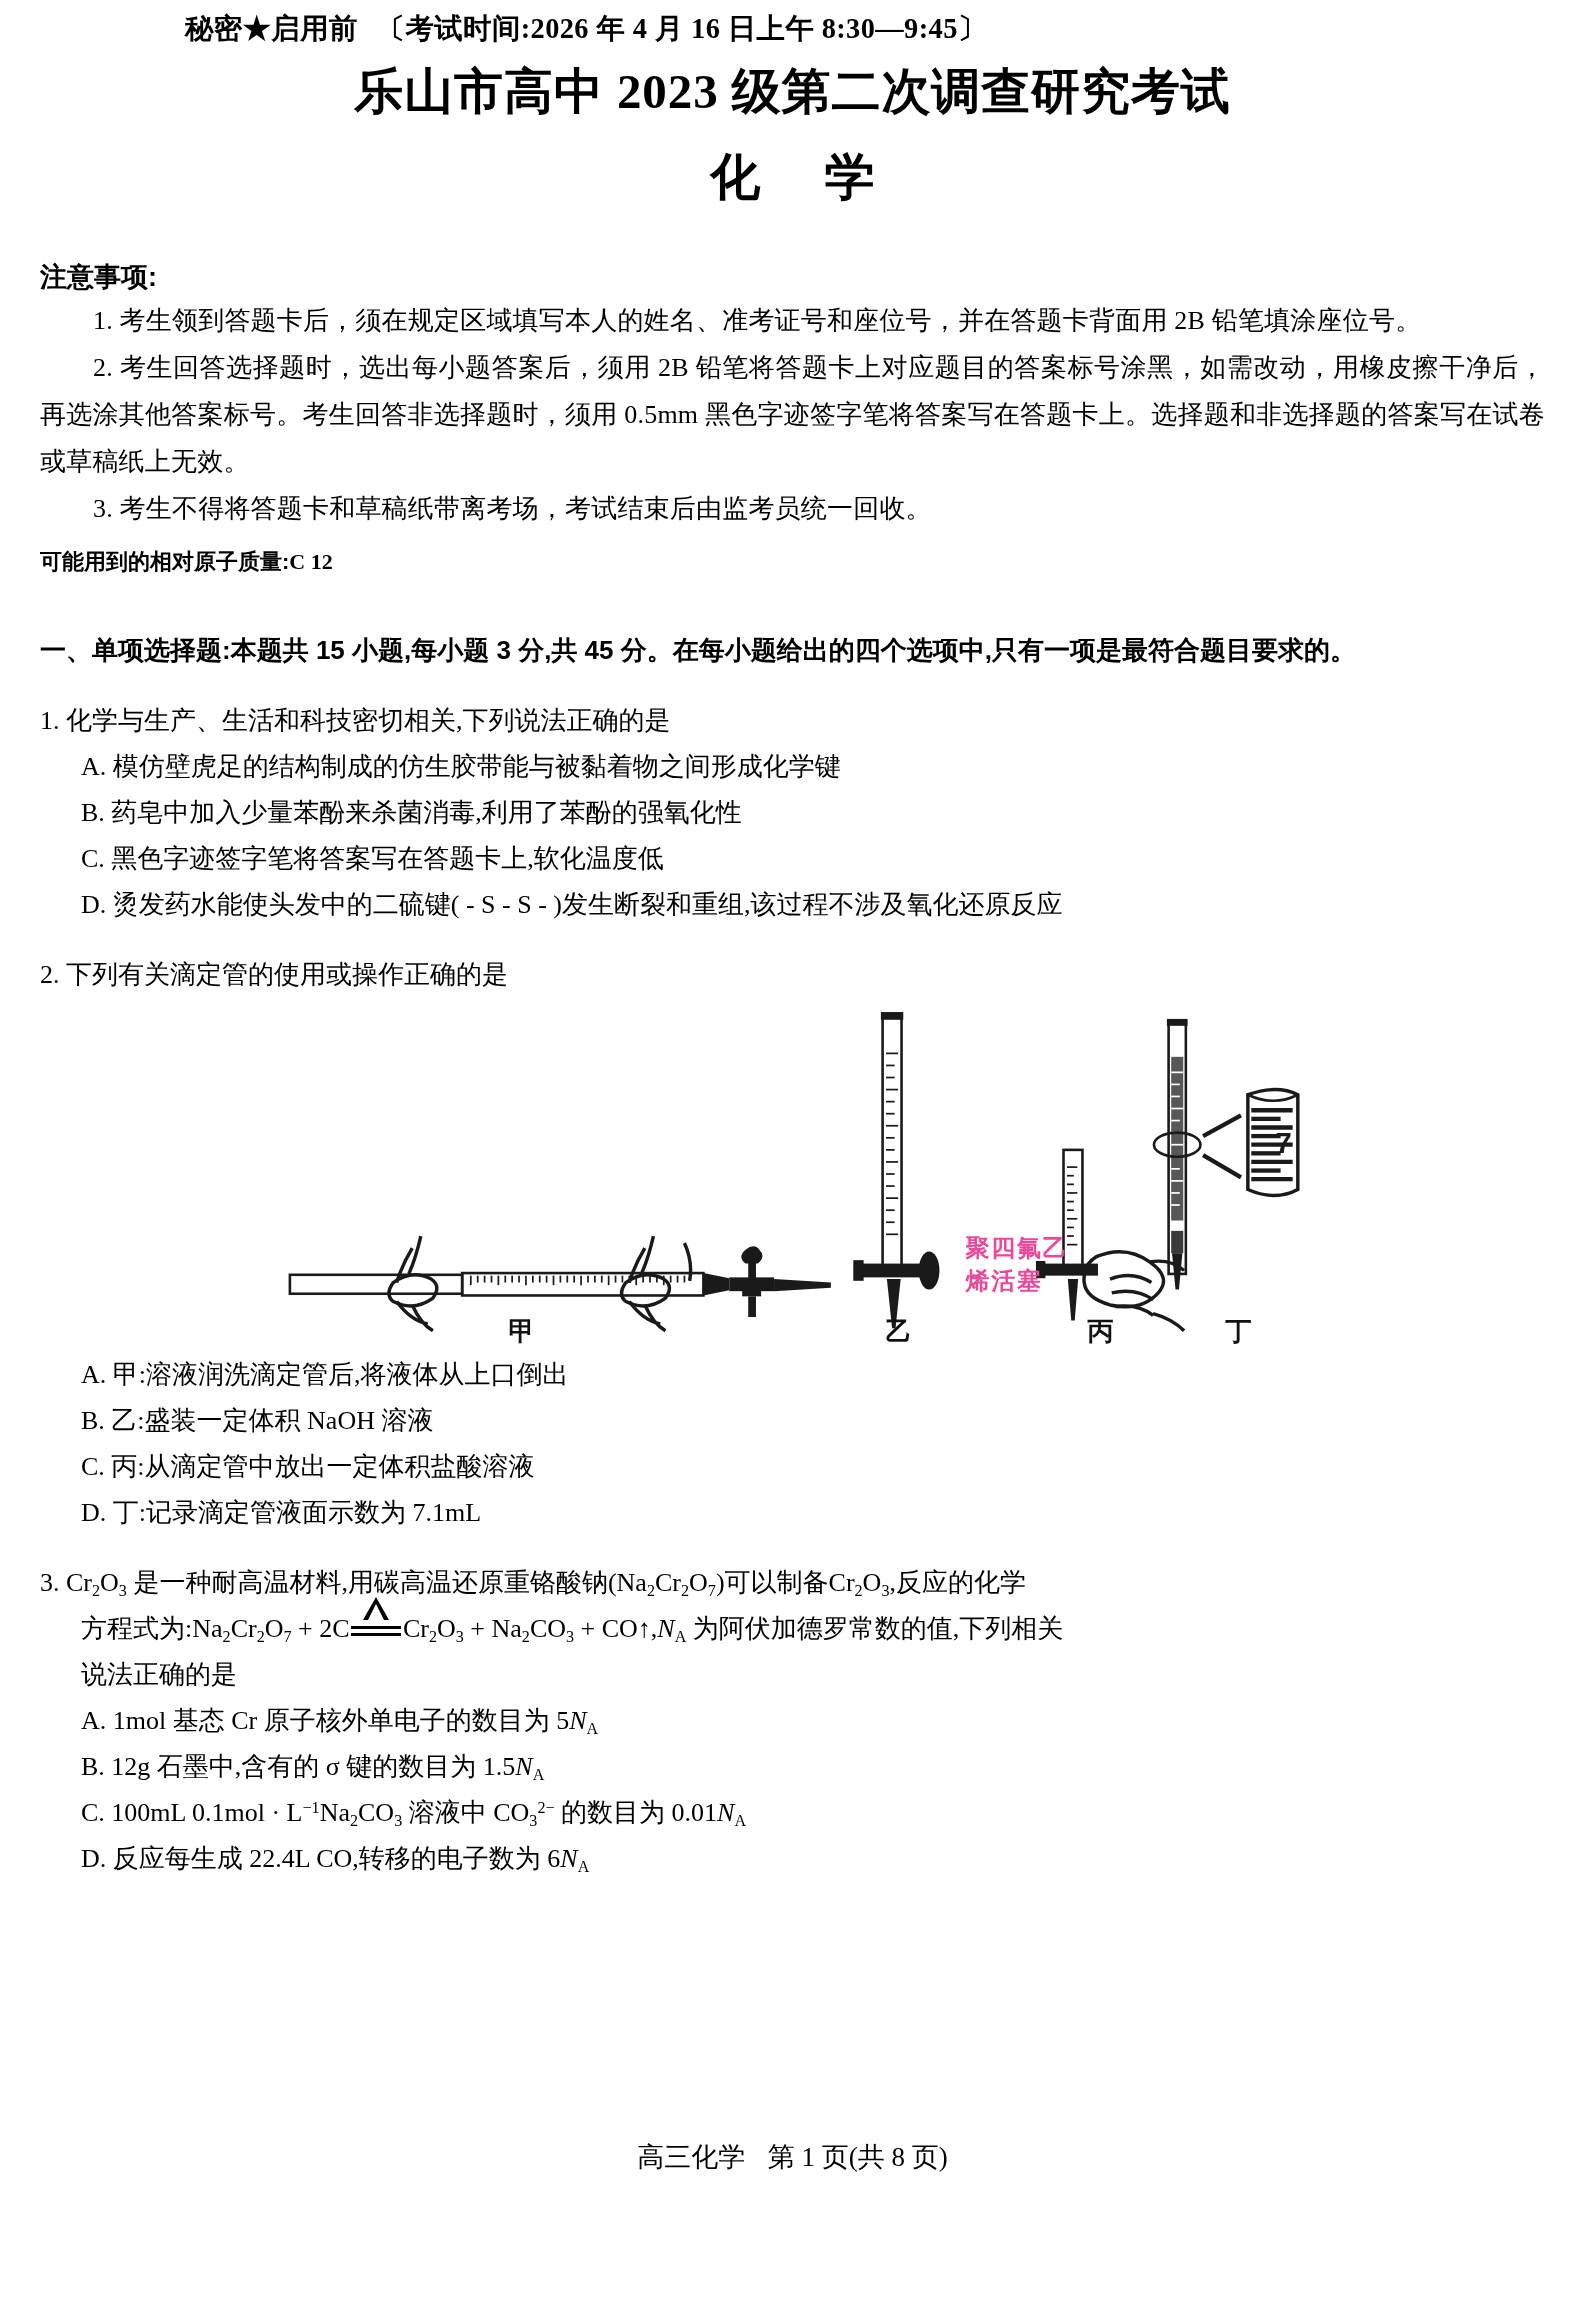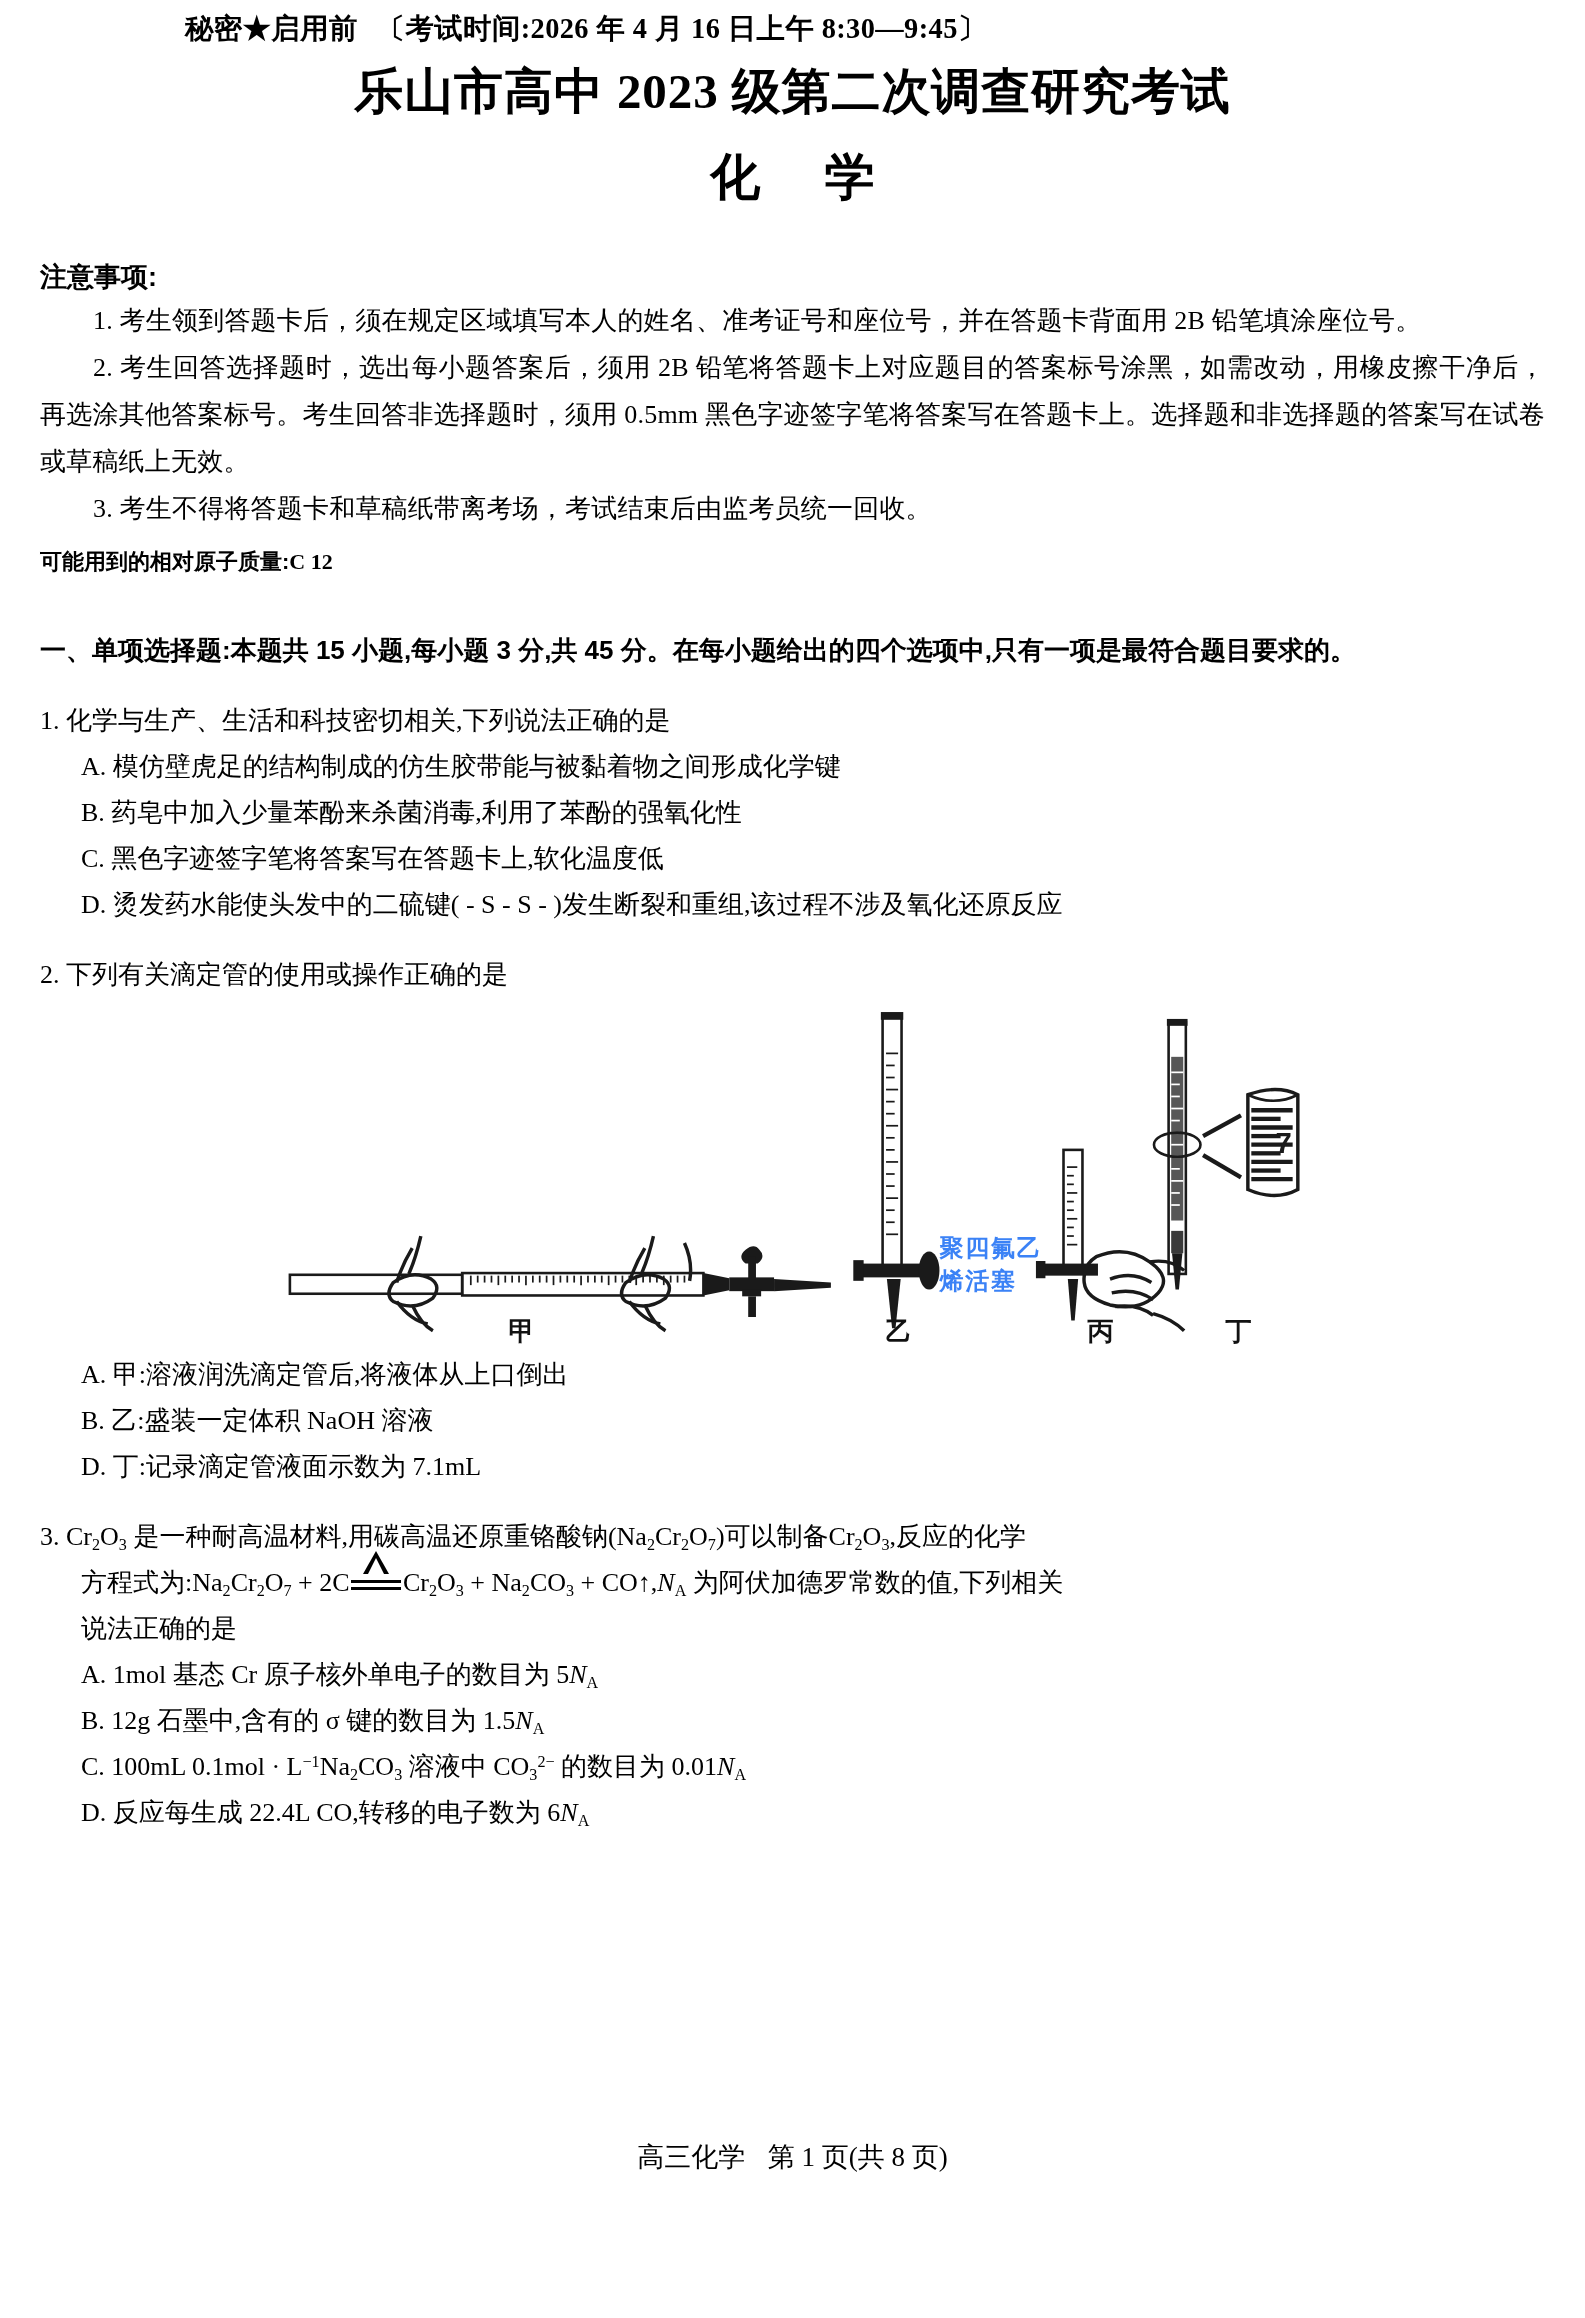--- a/index.html
+++ b/index.html
@@ -173,22 +173,23 @@
     font-weight: 700;
     font-family: "Liberation Sans", "DejaVu Sans", sans-serif;
     color: #111;
   }
   .fig-annot {
     position: absolute;
     font-size: 24px;
     font-weight: 700;
     line-height: 33px;
     font-family: "Liberation Sans", "DejaVu Sans", sans-serif;
-    color: #3b82f6;
+    color: #ec4899;
     letter-spacing: 1.7px;
+    margin-left: 26px;
   }
 
   
   .footer {
     position: absolute;
     left: 0; right: 0;
     bottom: 19px;
     text-align: center;
     font-size: 27px;
     line-height: 38px;
@@ -402,20 +403,21 @@
         
         <div class="fig-label" style="left:226px; top:303px;">甲</div>
         <div class="fig-label" style="left:603px; top:303px;">乙</div>
         <div class="fig-label" style="left:805px; top:303px;">丙</div>
         <div class="fig-label" style="left:943px; top:303px;">丁</div>
       </div>
     </div>
 
     <div class="q-option">A. 甲:溶液润洗滴定管后,将液体从上口倒出</div>
     <div class="q-option">B. 乙:盛装一定体积 NaOH 溶液</div>
+    <div class="q-option">C. 丙:从滴定管中放出一定体积盐酸溶液</div>
     <div class="q-option">D. 丁:记录滴定管液面示数为 7.1mL</div>
   </div>
 
   <div class="question">
     <div class="q-stem"><span class="num">3.</span> <span class="num">Cr<sub>2</sub>O<sub>3</sub></span> <span>是一种耐高温材料,用碳高温还原重铬酸钠(</span><span class="num">Na<sub>2</sub>Cr<sub>2</sub>O<sub>7</sub></span><span>)可以制备</span><span class="num">Cr<sub>2</sub>O<sub>3</sub></span><span>,反应的化学</span></div>
 
     <div class="q-stem-cont"><span>方程式为:</span><span class="num">Na<sub>2</sub>Cr<sub>2</sub>O<sub>7</sub> + 2C<span class="rxn-arrow"><span class="tri"></span><span class="tri-in"></span><span class="bar b1"></span><span class="bar b2"></span></span>Cr<sub>2</sub>O<sub>3</sub> + Na<sub>2</sub>CO<sub>3</sub> + CO↑</span>,<span class="num ital">N</span><sub class="num">A</sub> <span>为阿伏加德罗常数的值,下列相关</span></div>
 
     <div class="q-stem-cont">说法正确的是</div>
 

